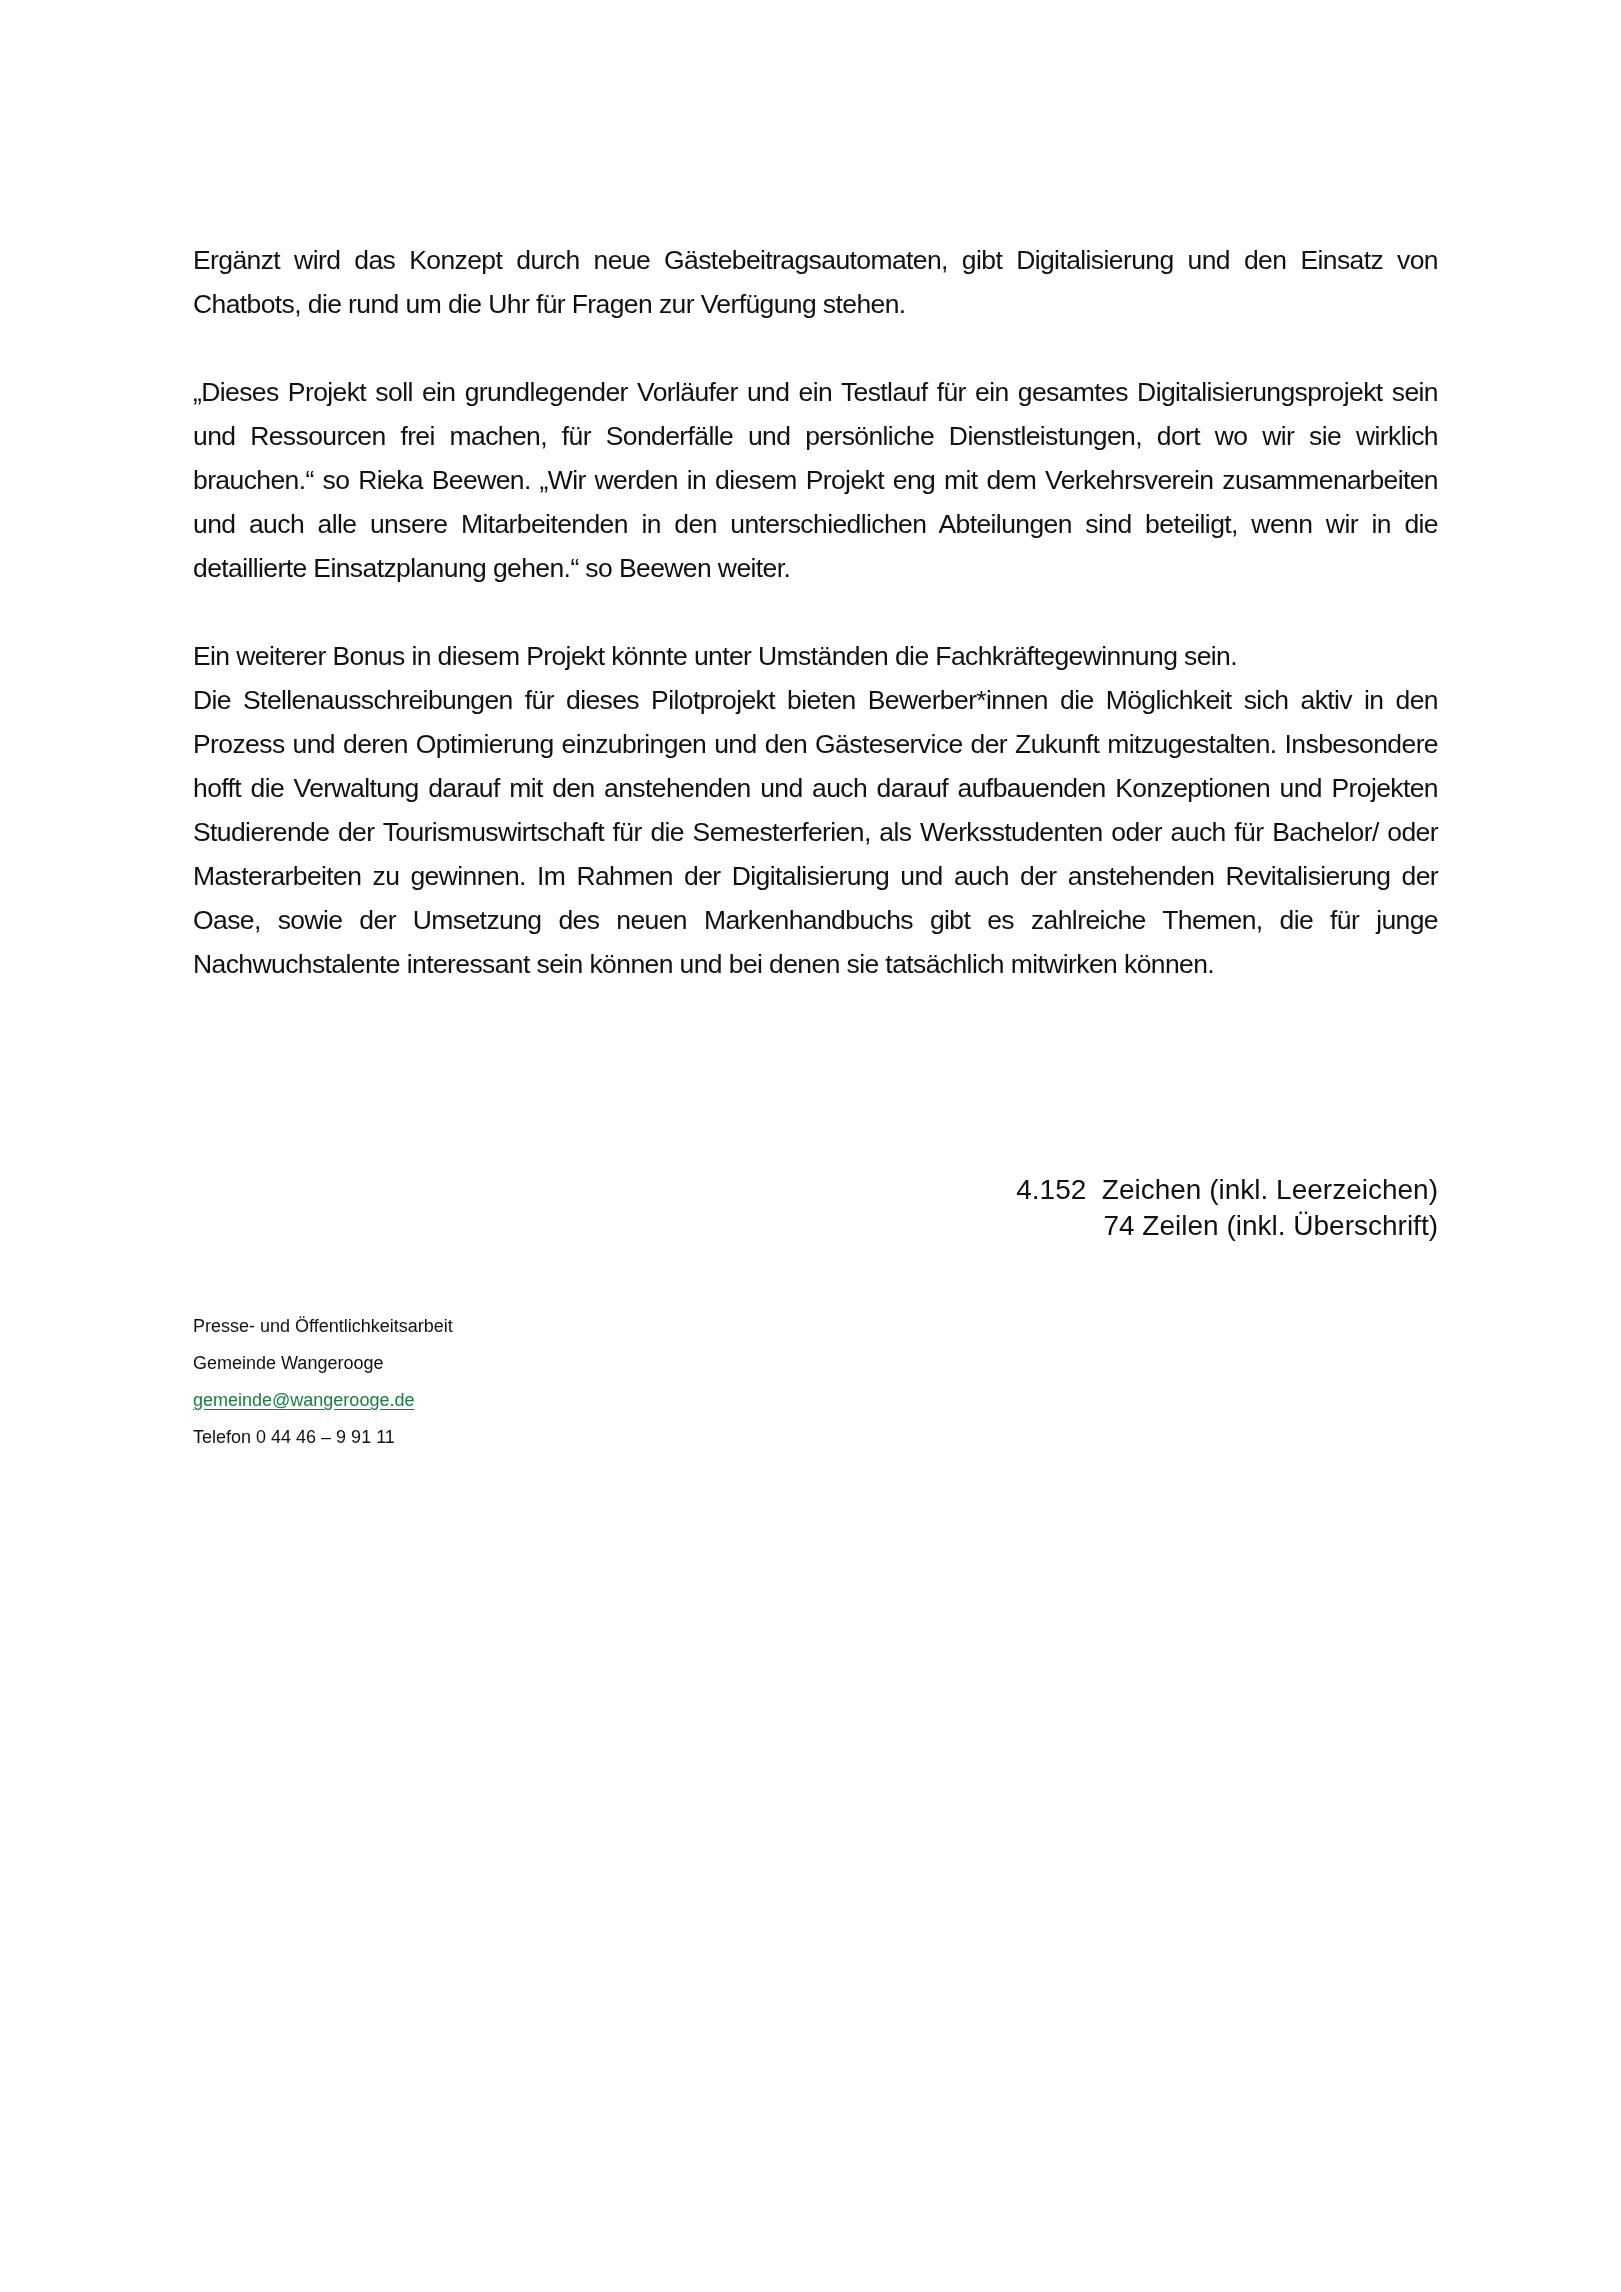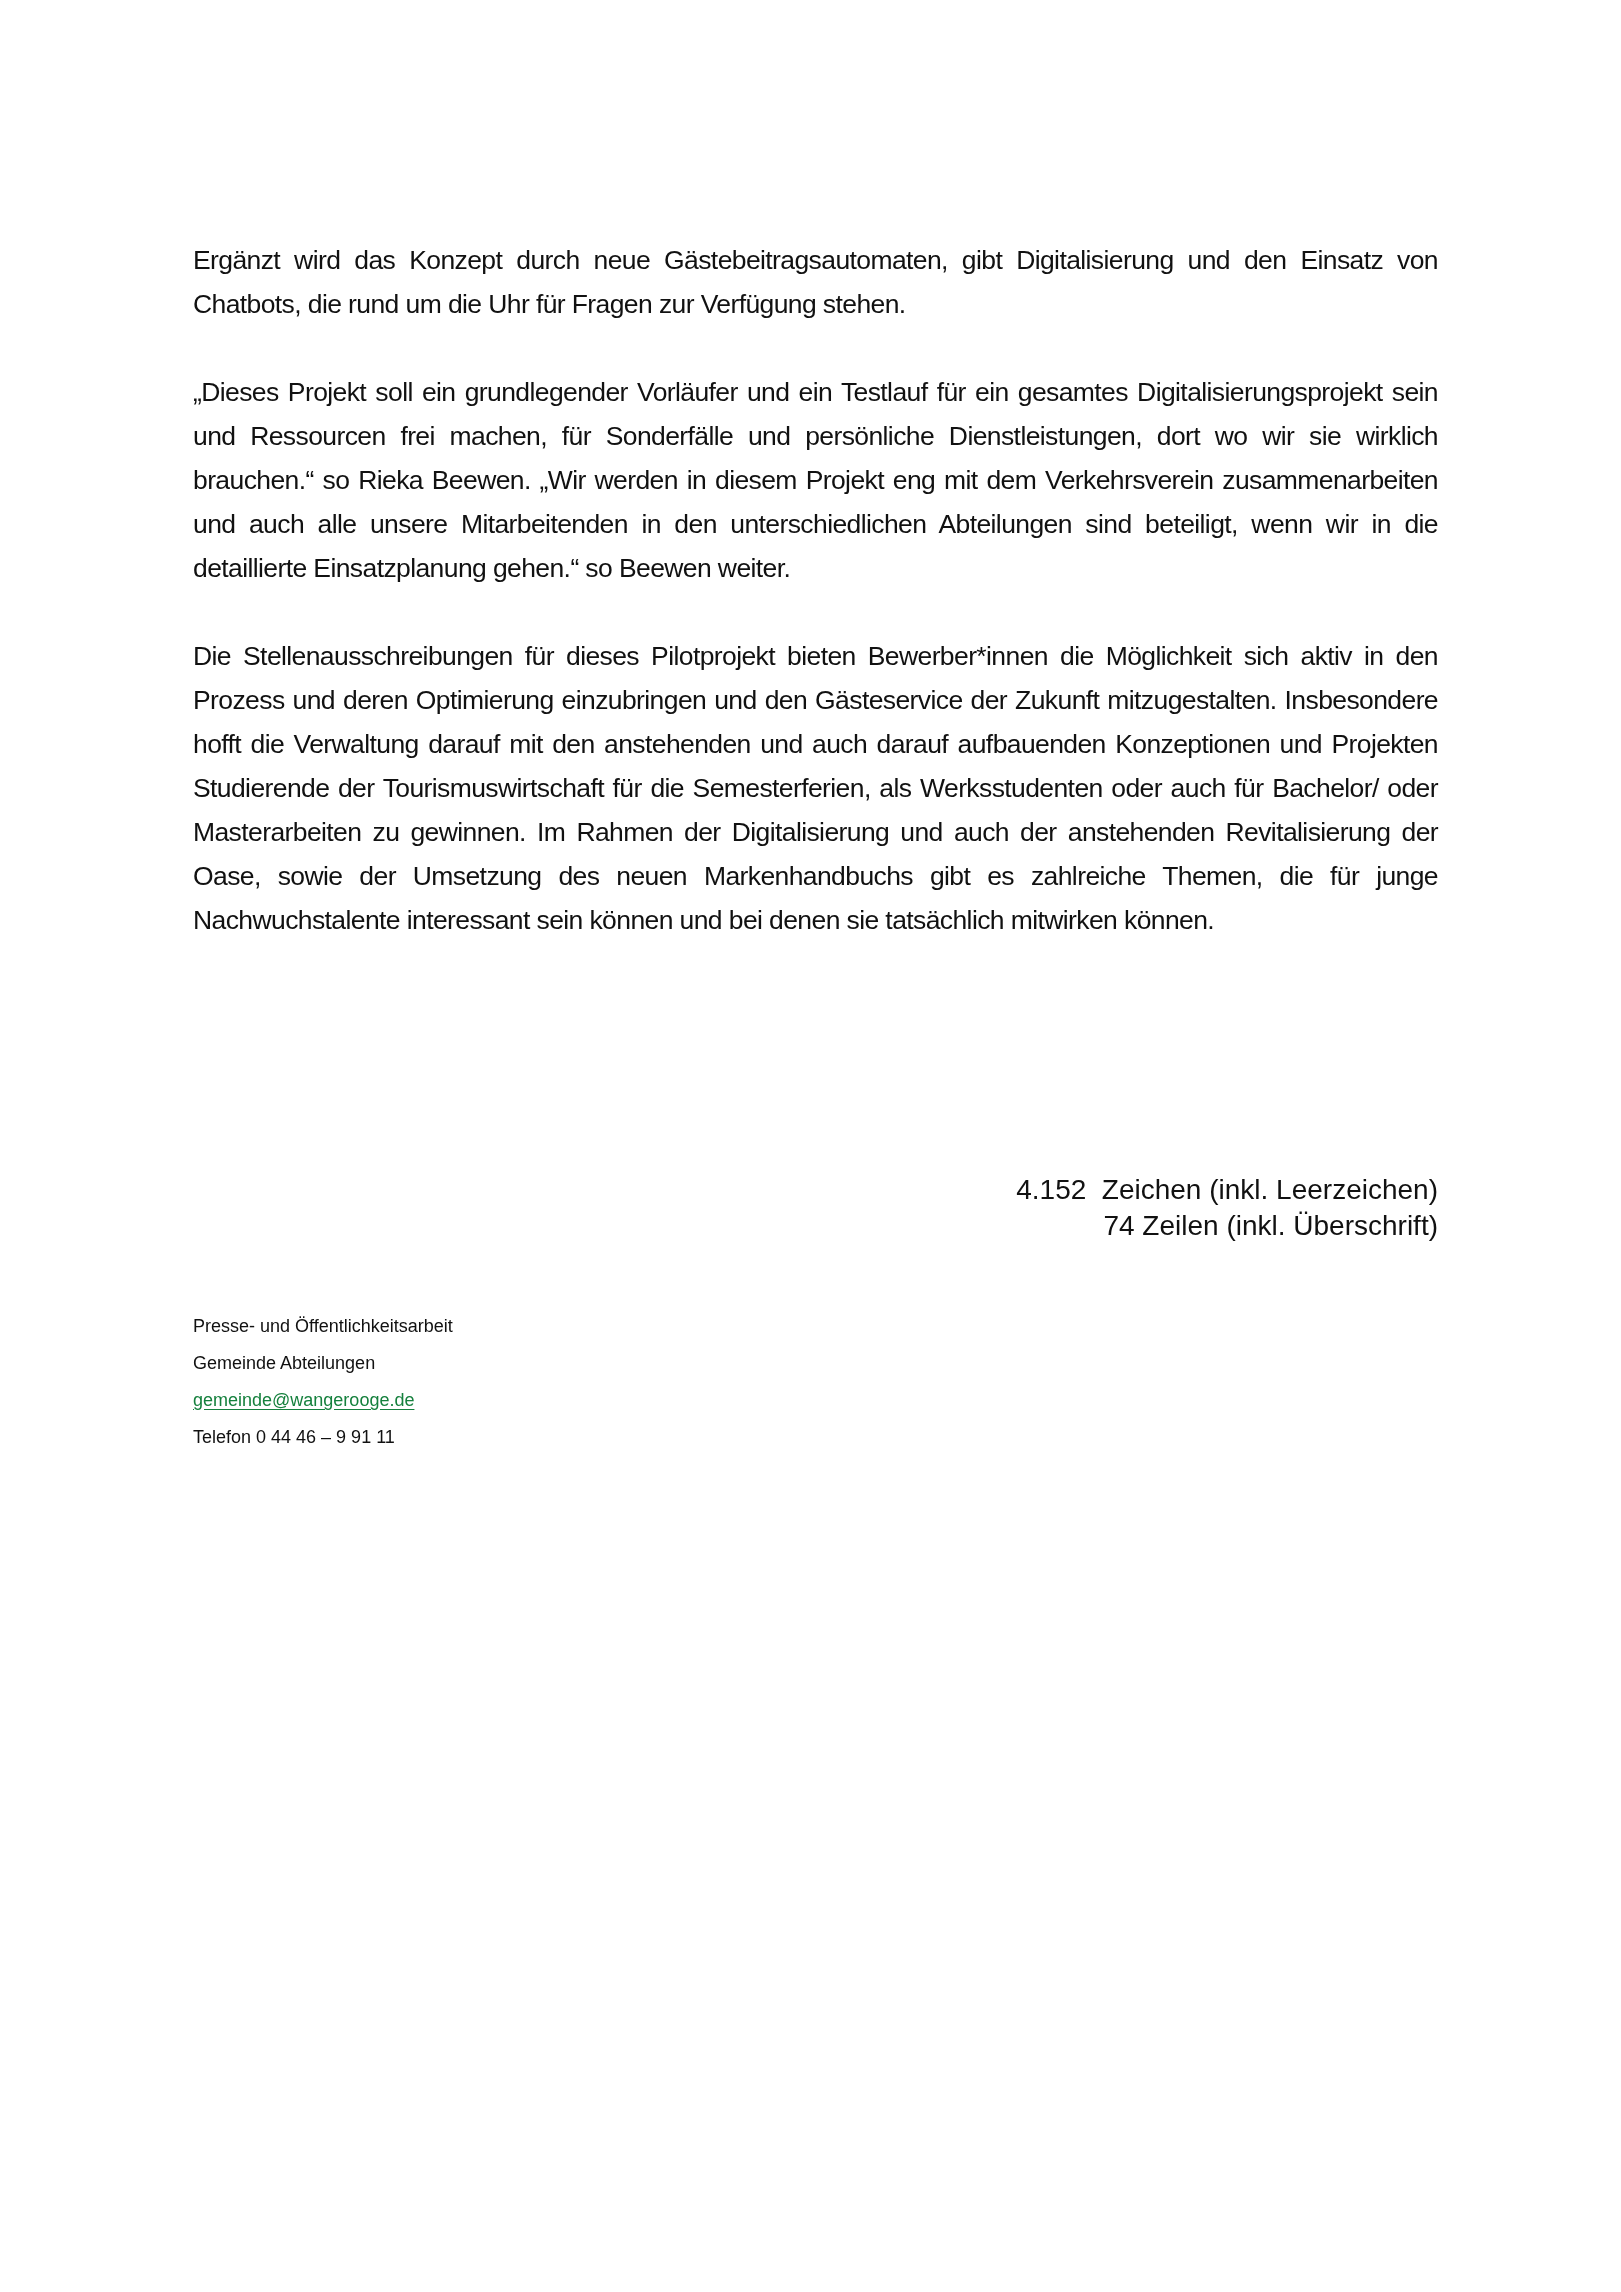--- a/index.html
+++ b/index.html
@@ -59,30 +59,31 @@
   </style>
 </head>
 <body>
 
 <div class="page">
   <p class="para">Ergänzt wird das Konzept durch neue Gästebeitragsautomaten, gibt Digitalisierung und den Einsatz von Chatbots, die rund um die Uhr für Fragen zur Verfügung stehen.</p>
 
   <p class="para">„Dieses Projekt soll ein grundlegender Vorläufer und ein Testlauf für ein gesamtes Digitalisierungsprojekt sein und Ressourcen frei machen, für Sonderfälle und persönliche Dienstleistungen, dort wo wir sie wirklich brauchen.“ so Rieka Beewen. „Wir werden in diesem Projekt eng mit dem Verkehrsverein zusammenarbeiten und auch alle unsere Mitarbeitenden in den unterschiedlichen Abteilungen sind beteiligt, wenn wir in die detaillierte Einsatzplanung gehen.“ so Beewen weiter.</p>
 
   <div class="para tight">
+    <span class="line-block">Ein weiterer Bonus in diesem Projekt könnte unter Umständen die Fachkräftegewinnung sein.</span>
     <span class="line-block">Die Stellenausschreibungen für dieses Pilotprojekt bieten Bewerber*innen die Möglichkeit sich aktiv in den Prozess und deren Optimierung einzubringen und den Gästeservice der Zukunft mitzugestalten. Insbesondere hofft die Verwaltung darauf mit den anstehenden und auch darauf aufbauenden Konzeptionen und Projekten Studierende der Tourismuswirtschaft für die Semesterferien, als Werksstudenten oder auch für Bachelor/ oder Masterarbeiten zu gewinnen. Im Rahmen der Digitalisierung und auch der anstehenden Revitalisierung der Oase, sowie der Umsetzung des neuen Markenhandbuchs gibt es zahlreiche Themen, die für junge Nachwuchstalente interessant sein können und bei denen sie tatsächlich mitwirken können.</span>
   </div>
 </div>
 
 <div class="stats">
   <div style="white-space: pre;">4.152  Zeichen (inkl. Leerzeichen)</div>
   <div>74 Zeilen (inkl. Überschrift)</div>
 </div>
 
 <div class="contact">
   <div>Presse- und Öffentlichkeitsarbeit</div>
-  <div>Gemeinde Abteilungen</div>
+  <div>Gemeinde Wangerooge</div>
   <div>
     <a href="mailto:gemeinde@wangerooge.de">gemeinde@wangerooge.de</a>
   </div>
   <div>Telefon 0 44 46 – 9 91 11</div>
 </div>
 
 
 </body></html>

